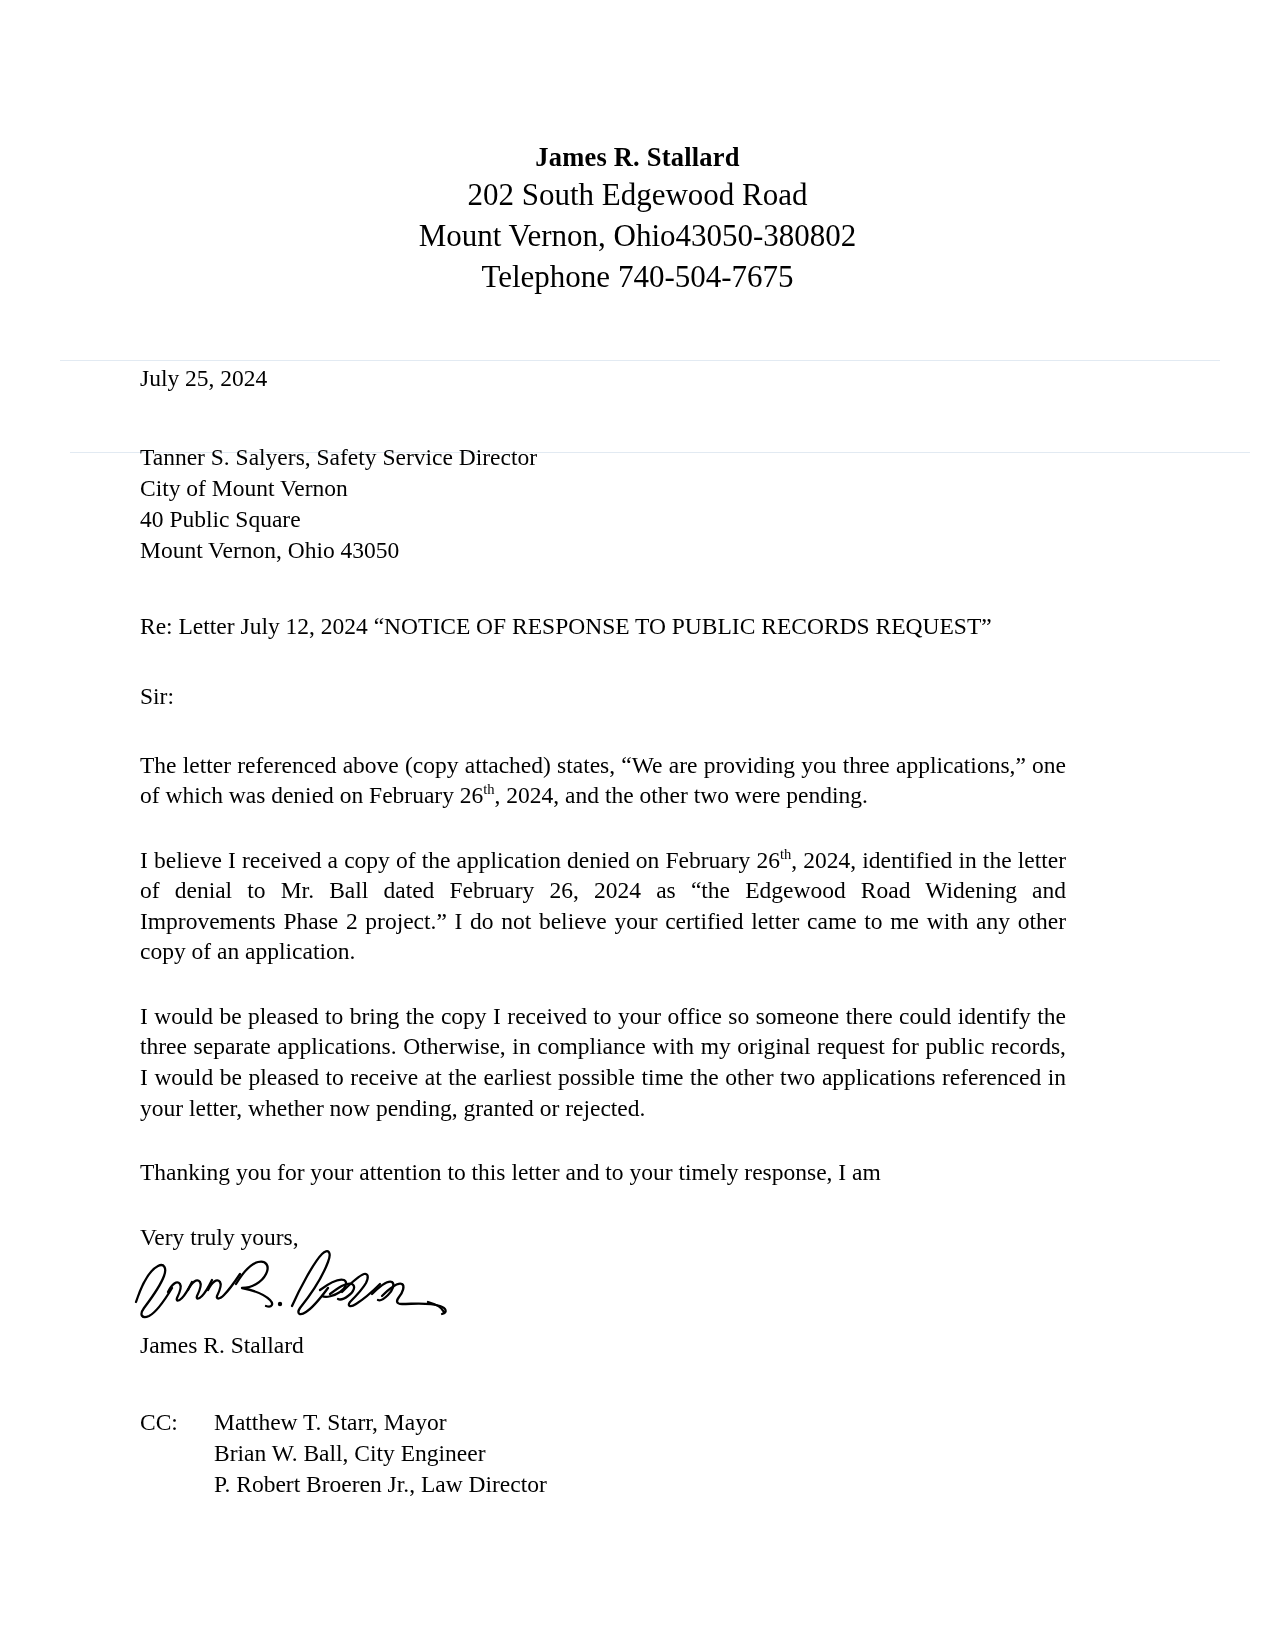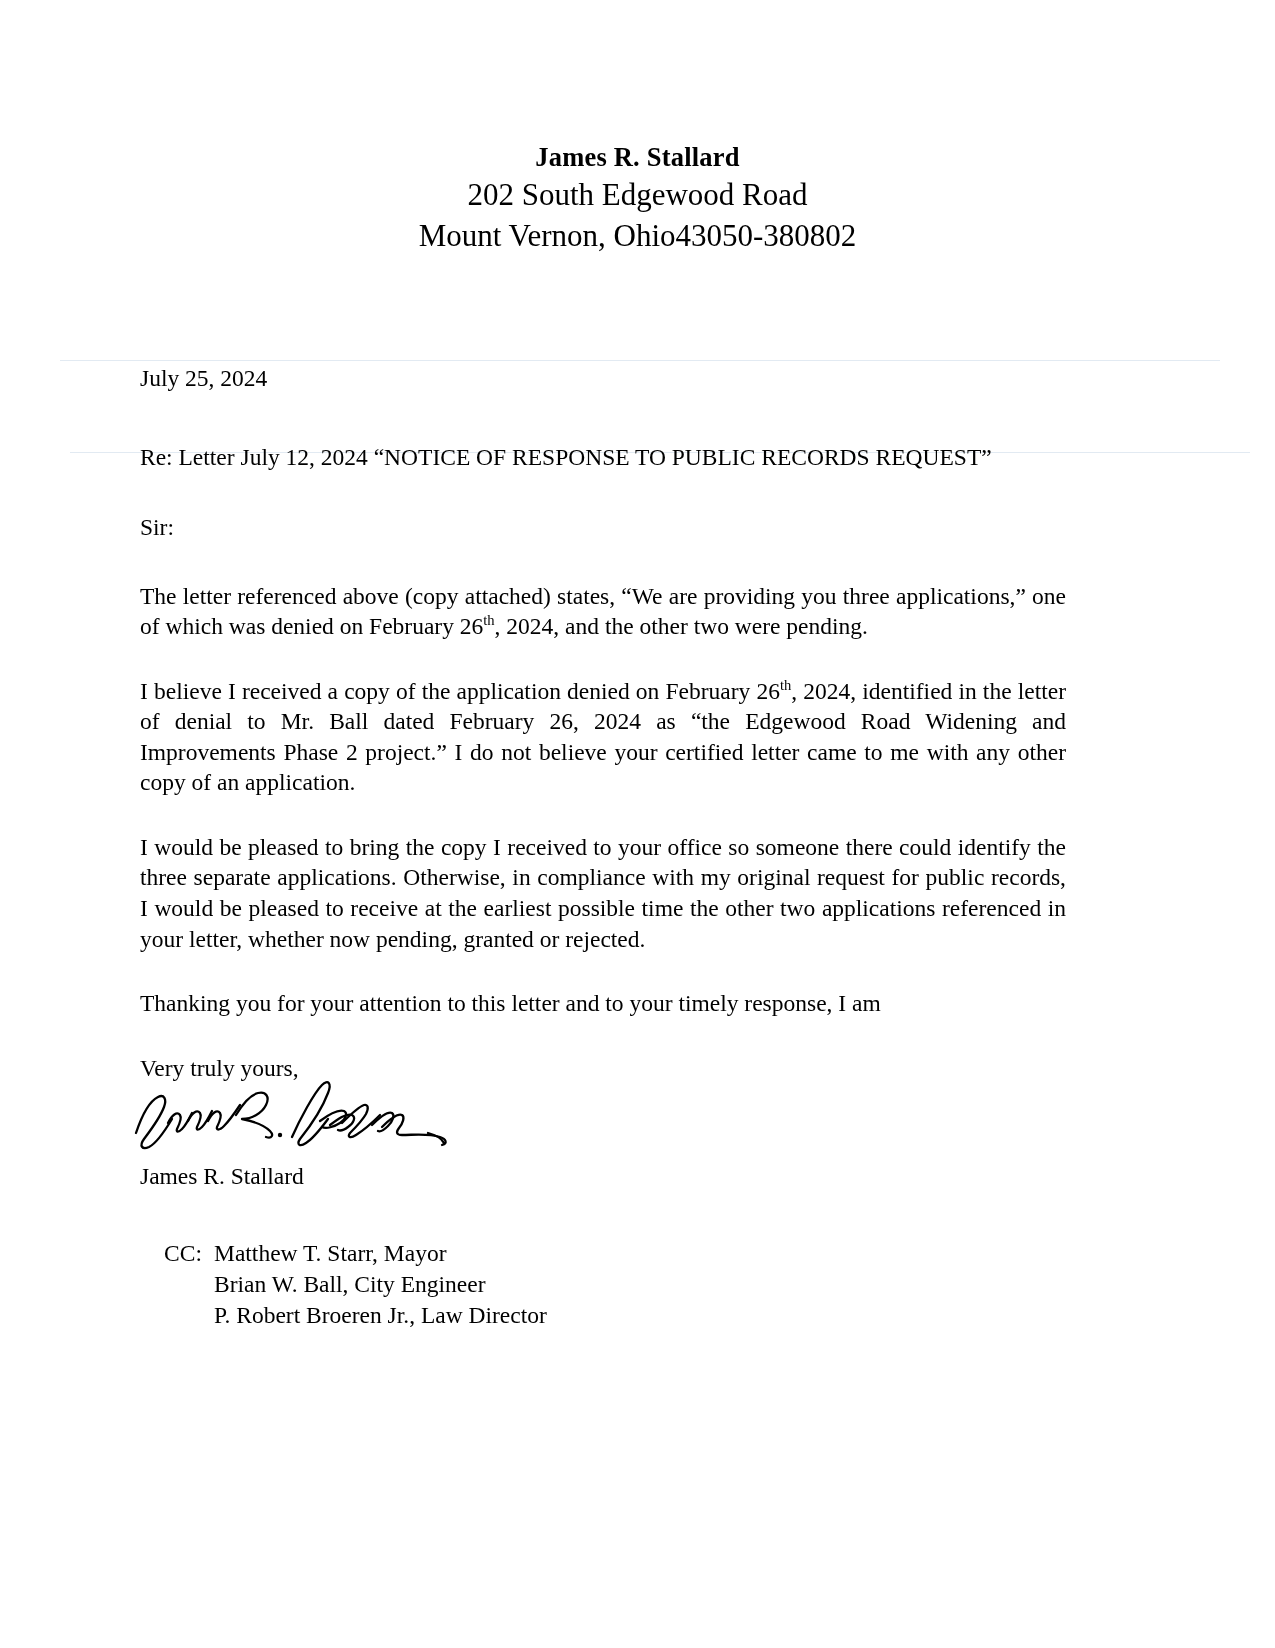--- a/index.html
+++ b/index.html
@@ -85,41 +85,48 @@
     position: absolute;
     left: -16px;
     top: -12px;
     width: 330px;
     height: 90px;
   }
   .signer { margin: 0 0 46px 0; }
 
   .cc-block { margin: 0; line-height: 1.32; }
   .cc-row { display: flex; }
-  .cc-label { width: 62px; flex: none; text-align: right; }
+  .cc-label { width: 62px; flex: none; }
   .cc-names div { white-space: nowrap; margin-left: 12px; }
 </style>
 </head>
 <body>
 
 <div class="page">
 
   <div class="scan-line l1"></div>
   <div class="scan-line l2"></div>
 
   <div class="letterhead">
     <div class="name">James R. Stallard</div>
     <div class="addr">202 South Edgewood Road</div>
     <div class="addr">Mount Vernon, Ohio43050-380802</div>
+    <div class="addr">Telephone 740-504-7675</div>
   </div>
 
   <div class="body-block">
 
     <div class="date">July 25, 2024</div>
 
+    <div class="recipient">
+      <div>Tanner S. Salyers, Safety Service Director</div>
+      <div>City of Mount Vernon</div>
+      <div>40 Public Square</div>
+      <div>Mount Vernon, Ohio 43050</div>
+    </div>
 
     <div class="re-line">Re: Letter July 12, 2024 “NOTICE OF RESPONSE TO PUBLIC RECORDS REQUEST”</div>
 
     <div class="salutation">Sir:</div>
 
     <p class="para"><span>The letter referenced above (copy attached) states, “We are providing you three applications,” one of which was denied on February 26</span><sup>th</sup><span>, 2024, and the other two were pending.</span></p>
 
     <p class="para"><span>I believe I received a copy of the application denied on February 26</span><sup>th</sup><span>, 2024, identified in the letter of denial to Mr. Ball dated February 26, 2024 as “the Edgewood Road Widening and Improvements Phase 2 project.”  I do not believe your certified letter came to me with any other copy of an application.</span></p>
 
     <p class="para">I would be pleased to bring the copy I received to your office so someone there could identify the three separate applications.  Otherwise, in compliance with my original request for public records, I would be pleased to receive at the earliest possible time the other two applications referenced in your letter, whether now pending, granted or rejected.</p>

